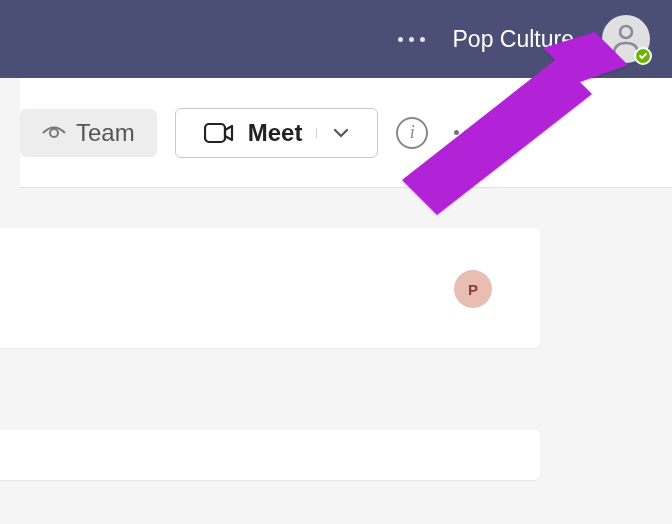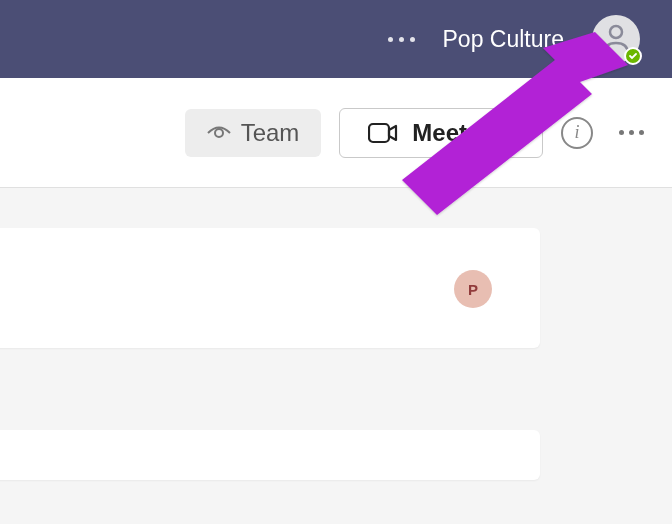--- a/index.html
+++ b/index.html
@@ -10,21 +10,21 @@
       background: #f5f5f5;
       overflow: hidden;
       position: relative;
     }
     .titlebar {
       height: 78px;
       background: #4b4e75;
       display: flex;
       align-items: center;
       justify-content: flex-end;
-      padding-right: 32px;
+      padding-right: 22px;
       gap: 28px;
     }
     .titlebar-dots {
       display: flex;
       gap: 6px;
       cursor: pointer;
     }
     .titlebar-dots span {
       width: 5px;
       height: 5px;
@@ -59,24 +59,25 @@
       display: flex;
       align-items: center;
       justify-content: center;
     }
     .presence-badge svg { display: block; }
     .toolbar {
       height: 110px;
       background: #fff;
       display: flex;
       align-items: center;
-      justify-content: flex-end;
+      justify-content: flex-start;
       padding-right: 20px;
       gap: 18px;
       border-bottom: 1px solid #e0e0e0;
+      margin-left: 20px;
     }
     .team-pill {
       display: flex;
       align-items: center;
       gap: 10px;
       background: #ededed;
       border-radius: 6px;
       padding: 10px 22px;
       font-size: 24px;
       color: #555;

